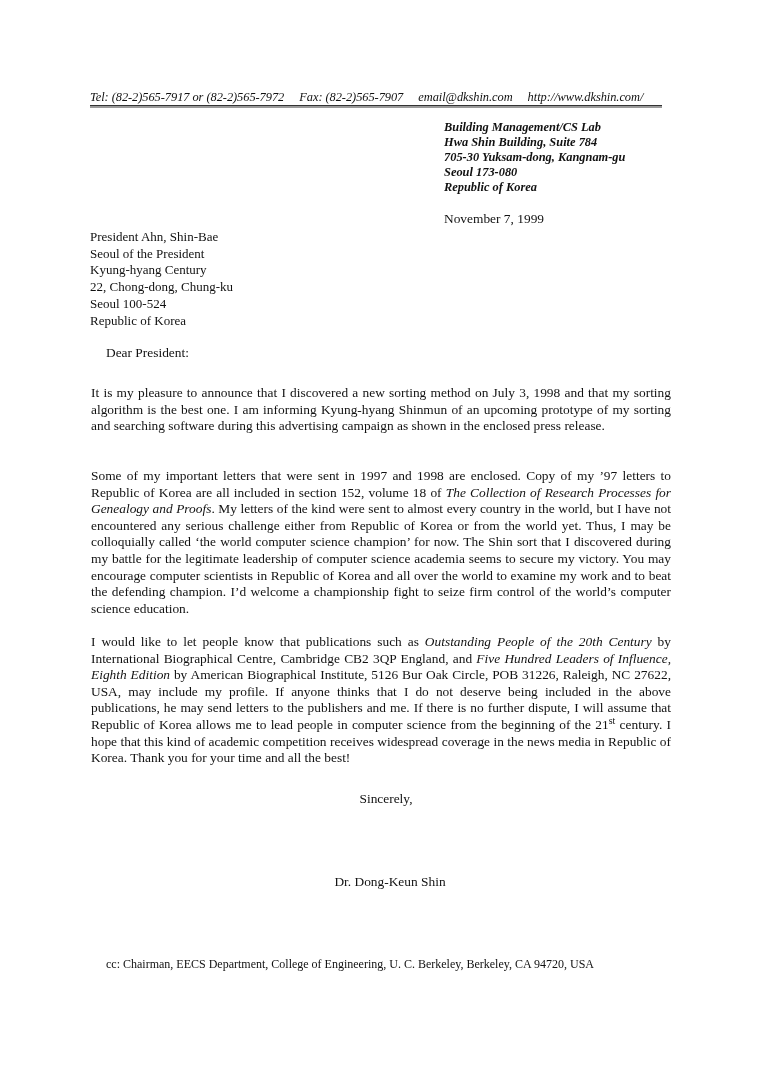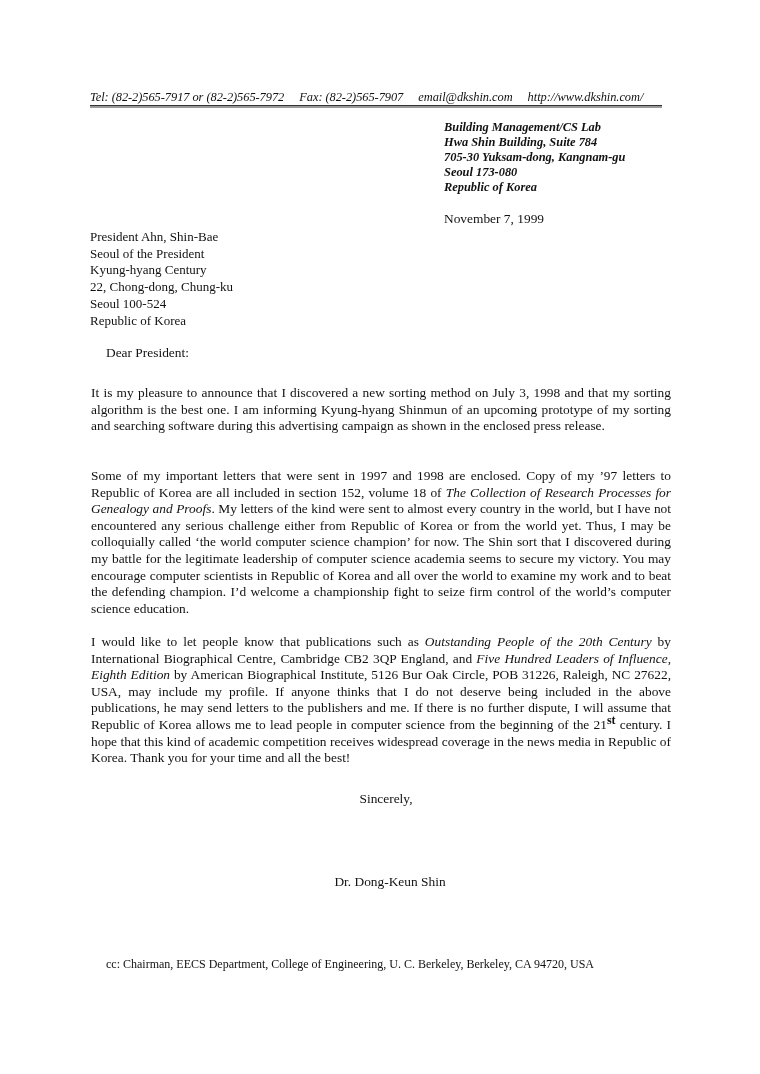--- a/index.html
+++ b/index.html
@@ -72,21 +72,21 @@
       width: 580px;
       font-size: 13.4px;
       line-height: 16.6px;
       text-align: justify;
       margin: 9px;
     }
     .p1 { top: 376px; }
     .p2 { top: 459px; }
     .p3 { top: 625px; }
     .para i { font-style: italic; }
-    sup { font-size: 12px; line-height: 0; vertical-align: 5px; font-weight: bold; }
+    sup { font-size: 10px; line-height: 0; vertical-align: 5px; }
     .closing {
       position: absolute;
       left: 0;
       width: 772px;
       text-align: center;
       font-size: 13.4px;
       top: 791px;
     }
     .signature {
       position: absolute;

